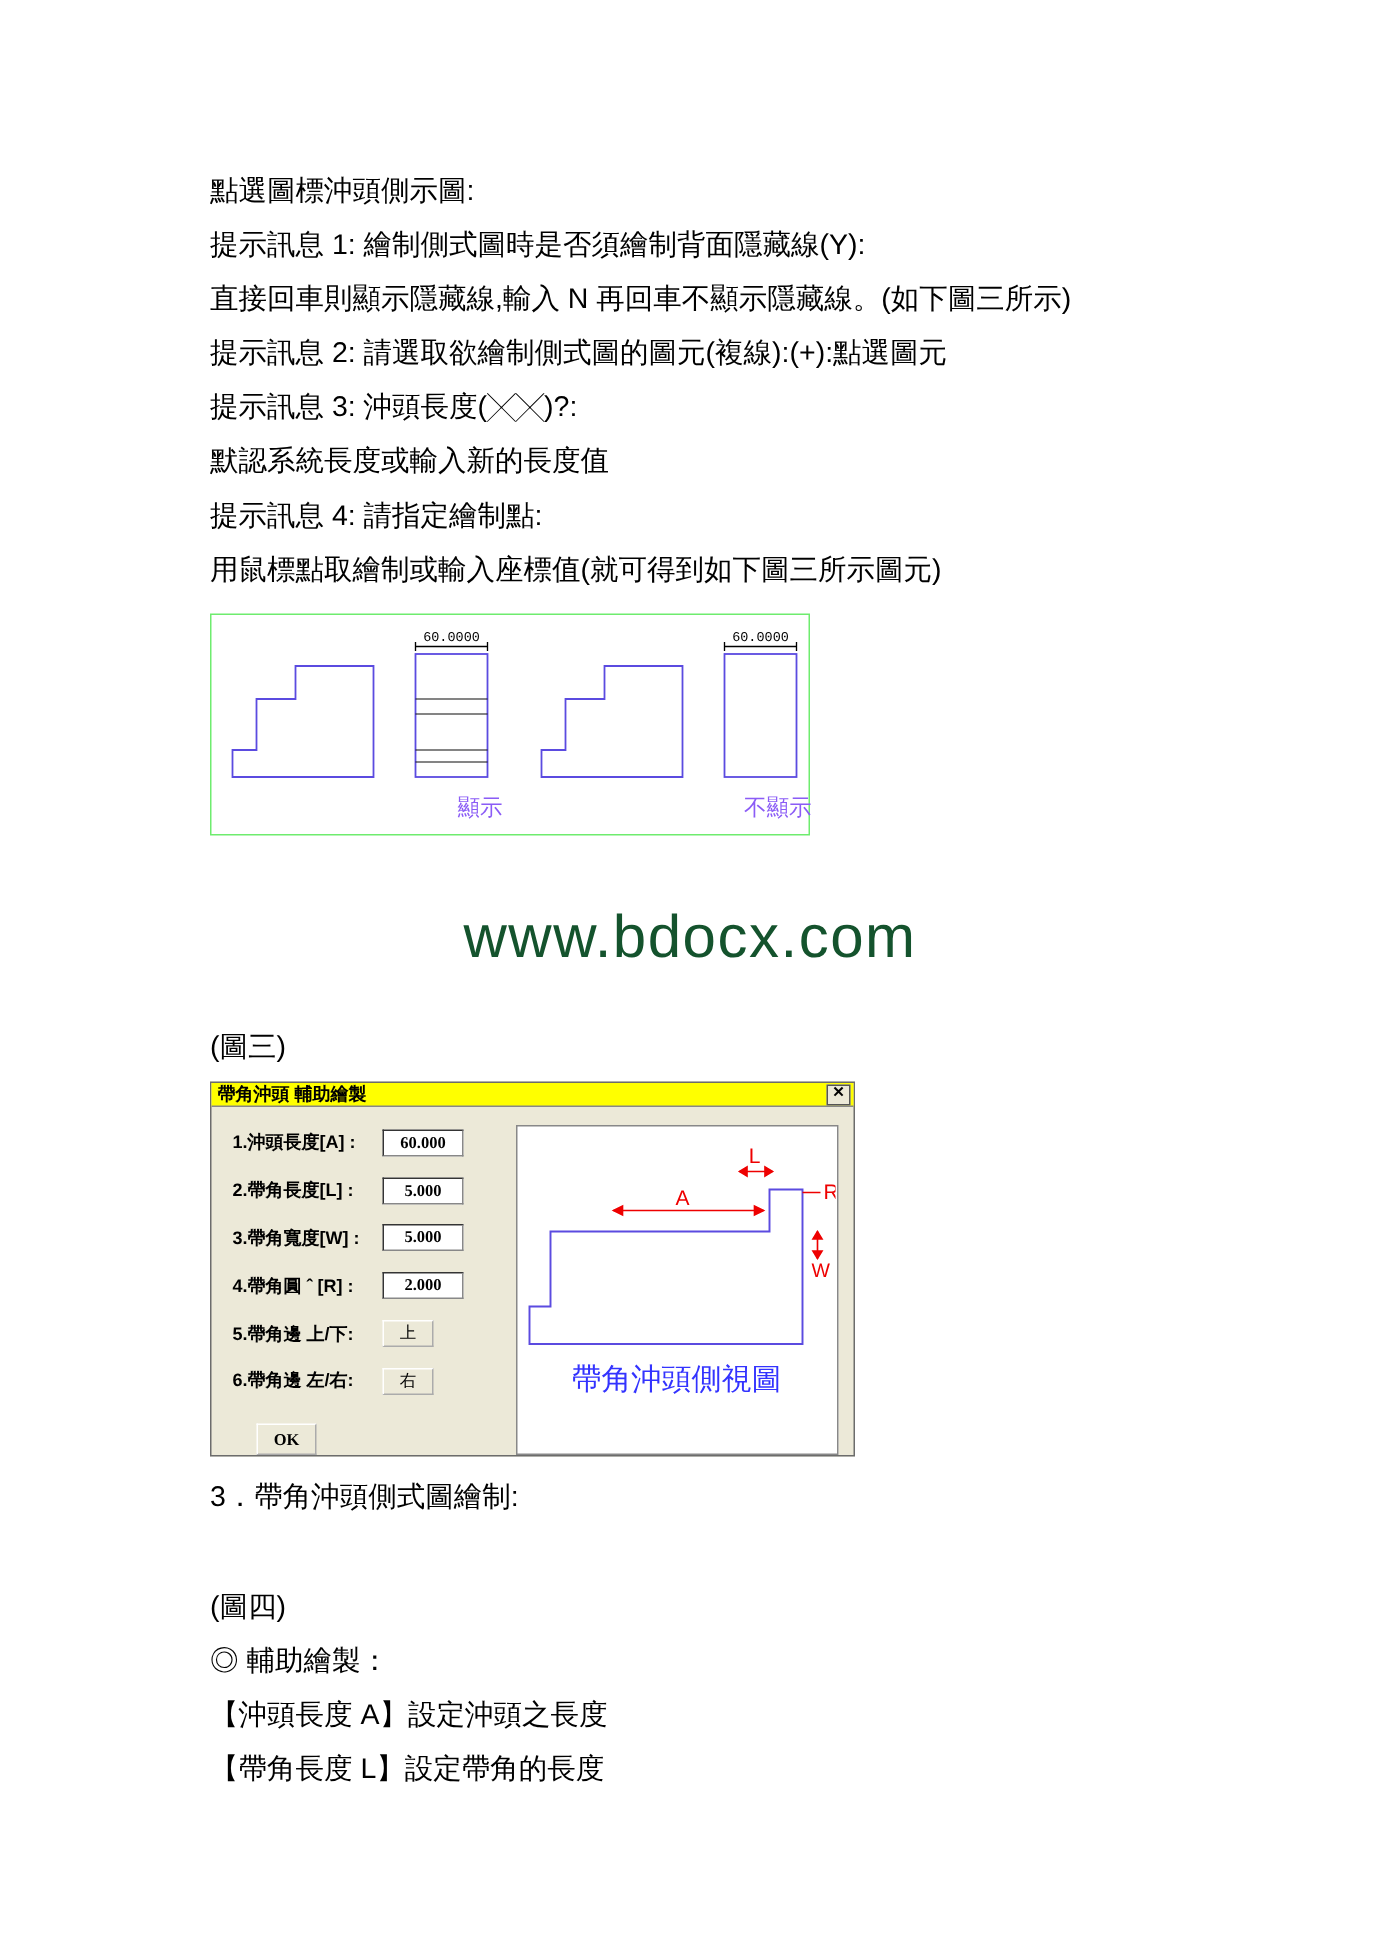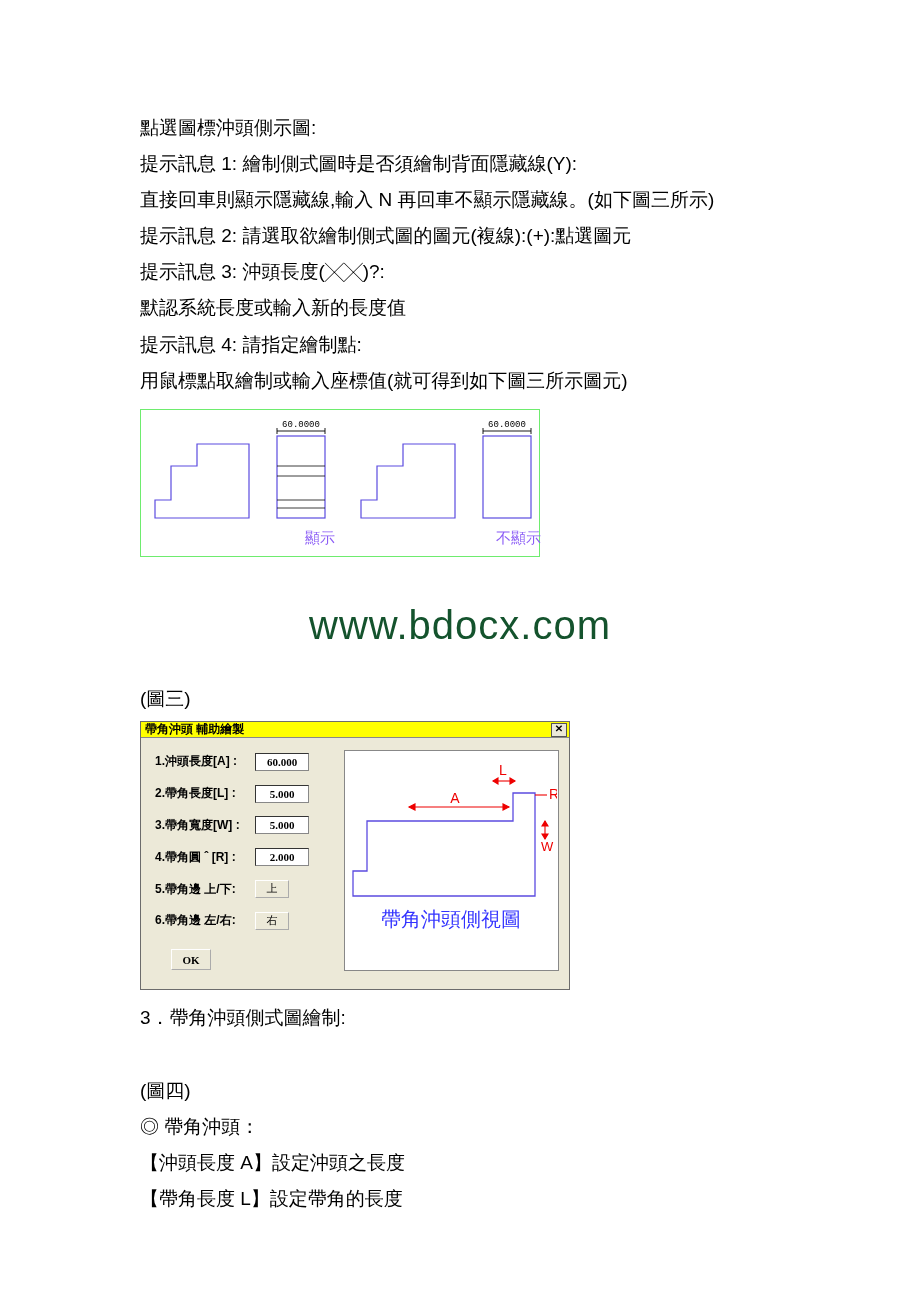--- a/index.html
+++ b/index.html
@@ -60,21 +60,21 @@
     .titlebar-close {
       width: 16px; height: 14px;
       background: #ece9d8;
       border: 1px solid #555;
       font-size: 10px;
       line-height: 10px;
       text-align: center;
       font-weight: bold;
       cursor: default;
     }
-    .dialog-body { display: flex; padding: 12px 10px 18px 14px; gap: 14px; }
+    .dialog-body { display: flex; padding: 12px 10px 0 14px; gap: 14px; }
     .dlg-left { flex: 0 0 175px; }
     .field-row { display: flex; align-items: center; margin-bottom: 9px; }
     .field-label { flex: 0 0 100px; font-weight: bold; font-size: 12px; }
     .num-input {
       width: 54px; height: 18px;
       border: 1px inset #888;
       padding: 0 4px;
       font: bold 11px Tahoma;
       text-align: center;
       background: #fff;
@@ -235,18 +235,18 @@
         <text x="196" y="100" fill="#e00" font-size="13" font-family="Arial">W</text>
         <text class="dlg-cn" x="106" y="175" text-anchor="middle">帶角沖頭側視圖</text>
       </svg>
     </div>
   </div>
 </div>
 
 <p class="para">3．帶角沖頭側式圖繪制:</p>
 <br>
 <p class="para"> (圖四)</p>
-<p class="para">◎ 帶角沖頭：</p>
+<p class="para">◎ 輔助繪製：</p>
 <p class="para">【沖頭長度 A】設定沖頭之長度</p>
 <p class="para">【帶角長度 L】設定帶角的長度</p>
 
 
 
 
 </body></html>

